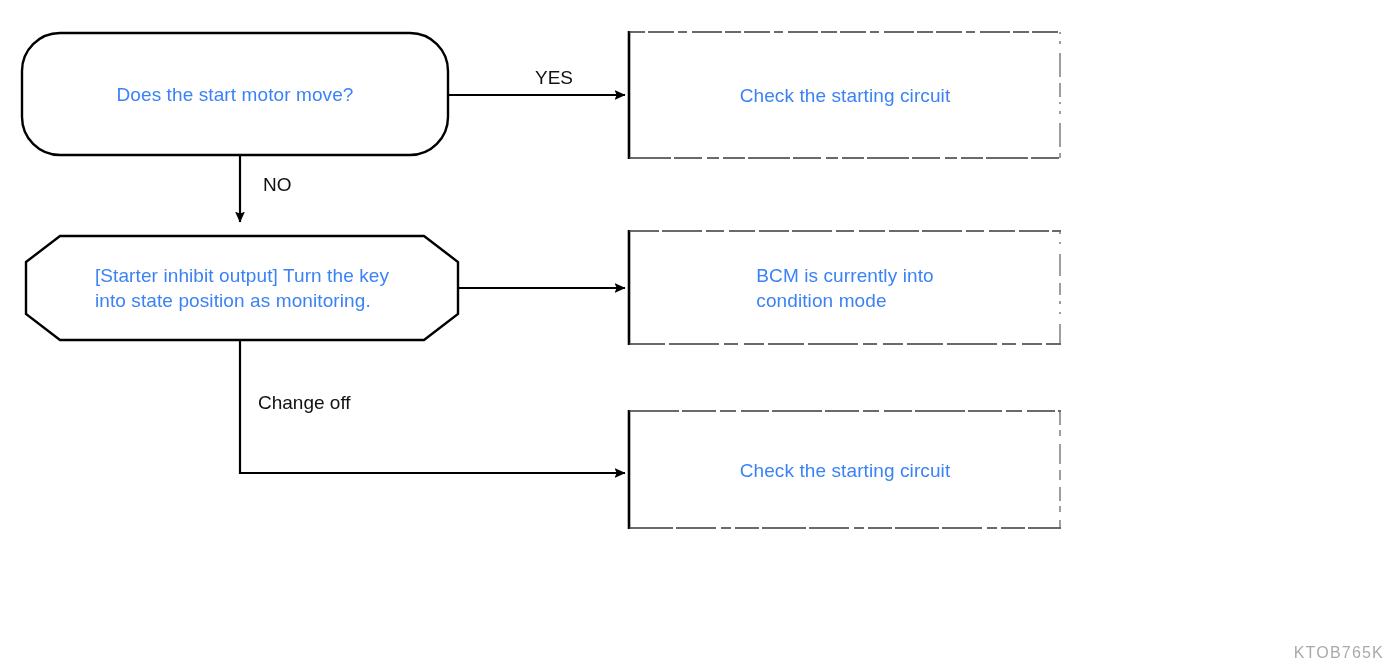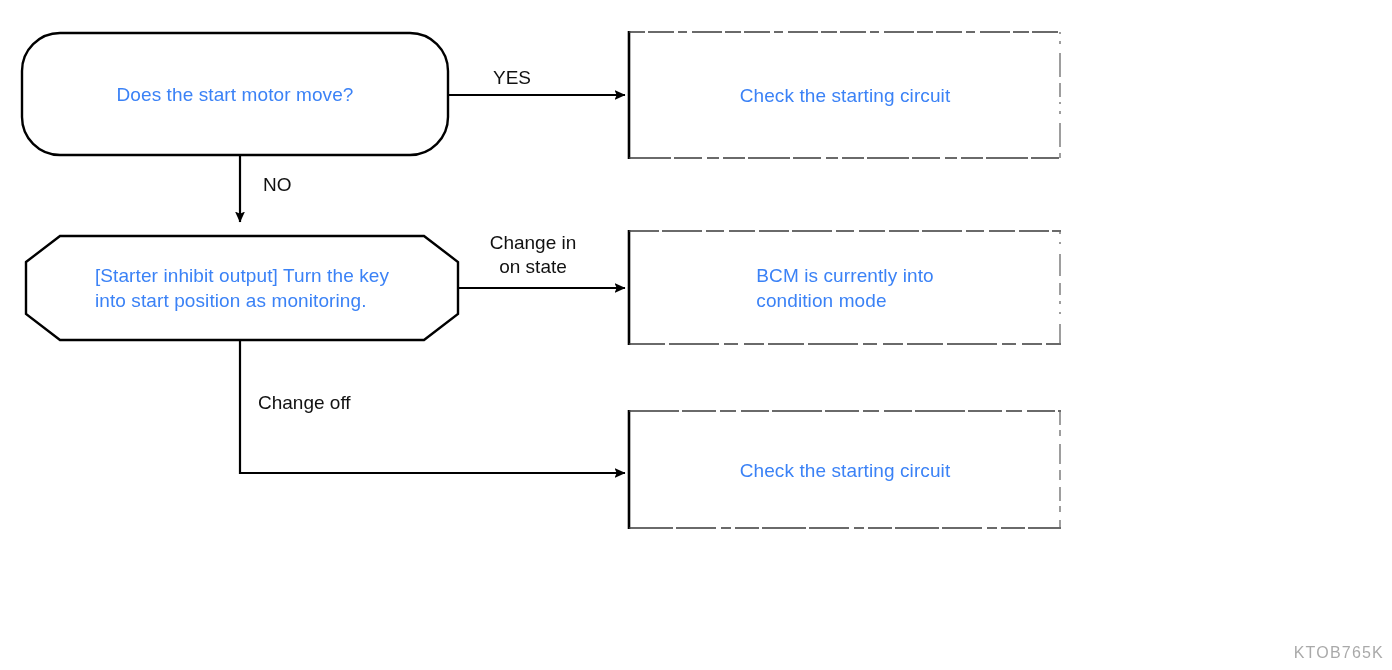--- a/index.html
+++ b/index.html
@@ -104,33 +104,31 @@
     <line x1="240" y1="155" x2="240" y2="222" stroke="#000000" stroke-width="2.2" marker-end="url(#arrowhead)"></line>
 
     <line x1="458" y1="288" x2="625" y2="288" stroke="#000000" stroke-width="2.2" marker-end="url(#arrowhead)"></line>
 
     <polyline points="240,340 240,473 625,473" fill="none" stroke="#000000" stroke-width="2.2" marker-end="url(#arrowhead)"></polyline>
   </svg>
 
   <div class="node-text" style="left:22px; top:33px; width:426px; height:122px;">Does the start motor move?</div>
 
   <div class="node-text" style="left:34px; top:236px; width:416px; height:104px;">[Starter inhibit output] Turn the key
-into start position as monitoring.</div>
+into state position as monitoring.</div>
 
   <div class="node-text" style="left:629px; top:32px; width:432px; height:127px;">Check the starting circuit</div>
 
   <div class="node-text" style="left:629px; top:231px; width:432px; height:114px;">BCM is currently into
 condition mode</div>
 
   <div class="node-text" style="left:629px; top:411px; width:432px; height:118px;">Check the starting circuit</div>
 
-  <div class="edge-label" style="left:493px; top:66px;">YES</div>
+  <div class="edge-label" style="left:535px; top:66px;">YES</div>
 
   <div class="edge-label" style="left:257px; top:173px;margin-left:6px;">NO</div>
 
-  <div class="edge-label centered" style="left:473px; top:231px; width:120px;">Change in
-on state</div>
 
   <div class="edge-label" style="left:258px; top:391px;">Change off</div>
 
   <div class="watermark">KTOB765K</div>
 
 </div>
 
 </body></html>

